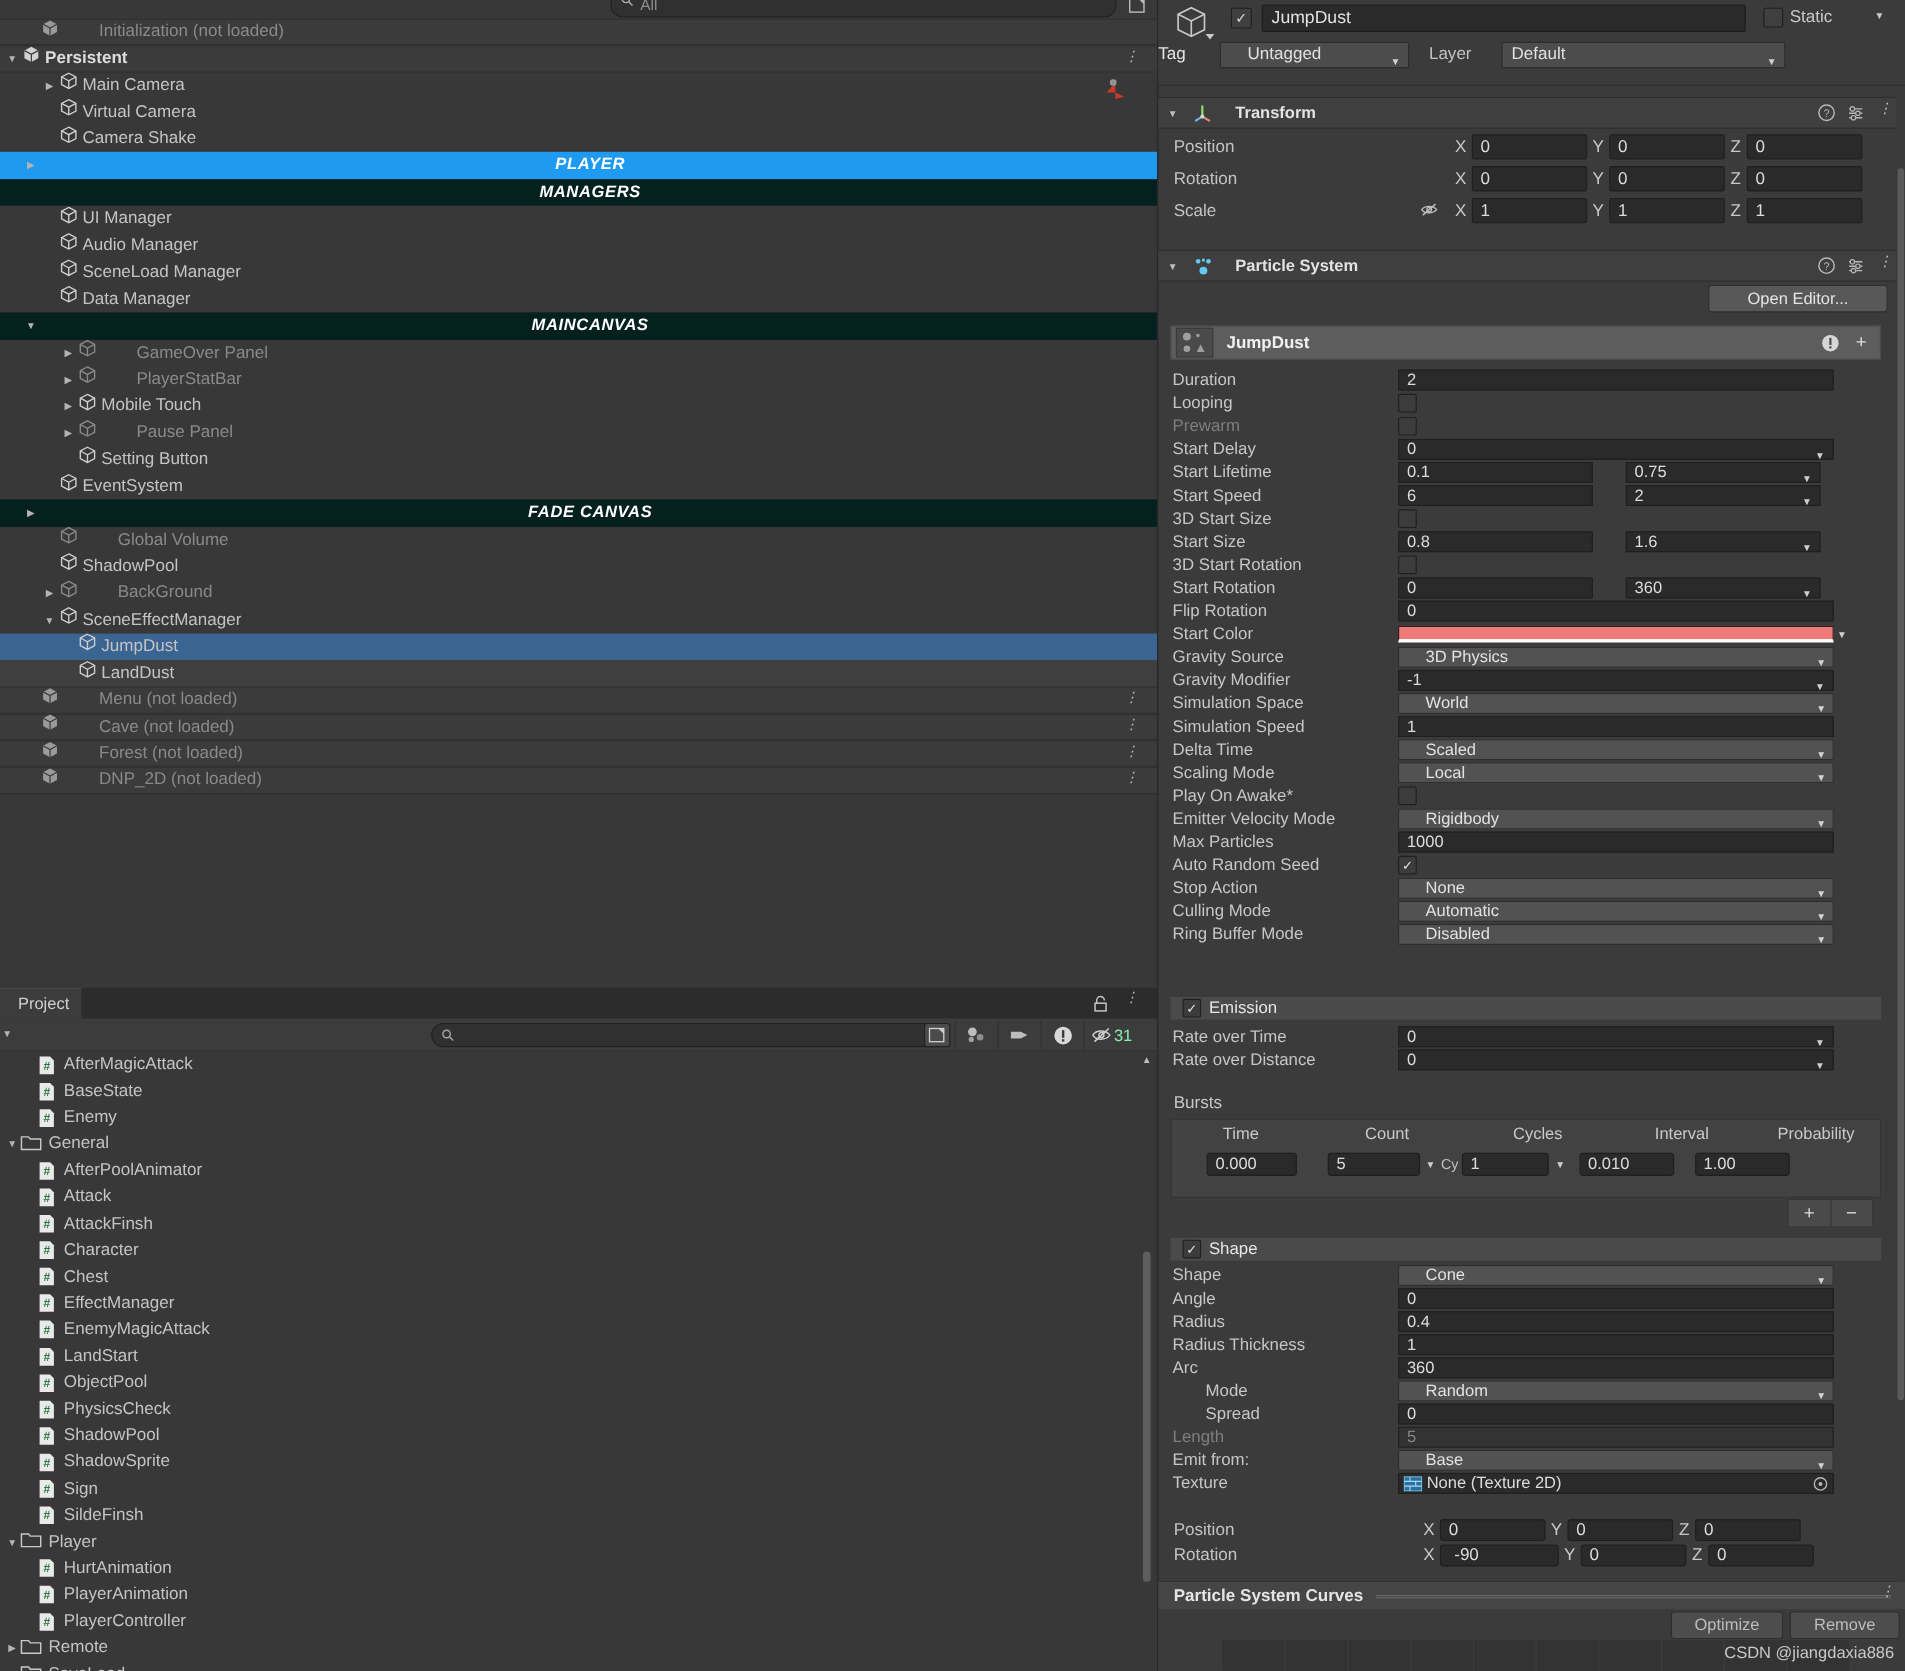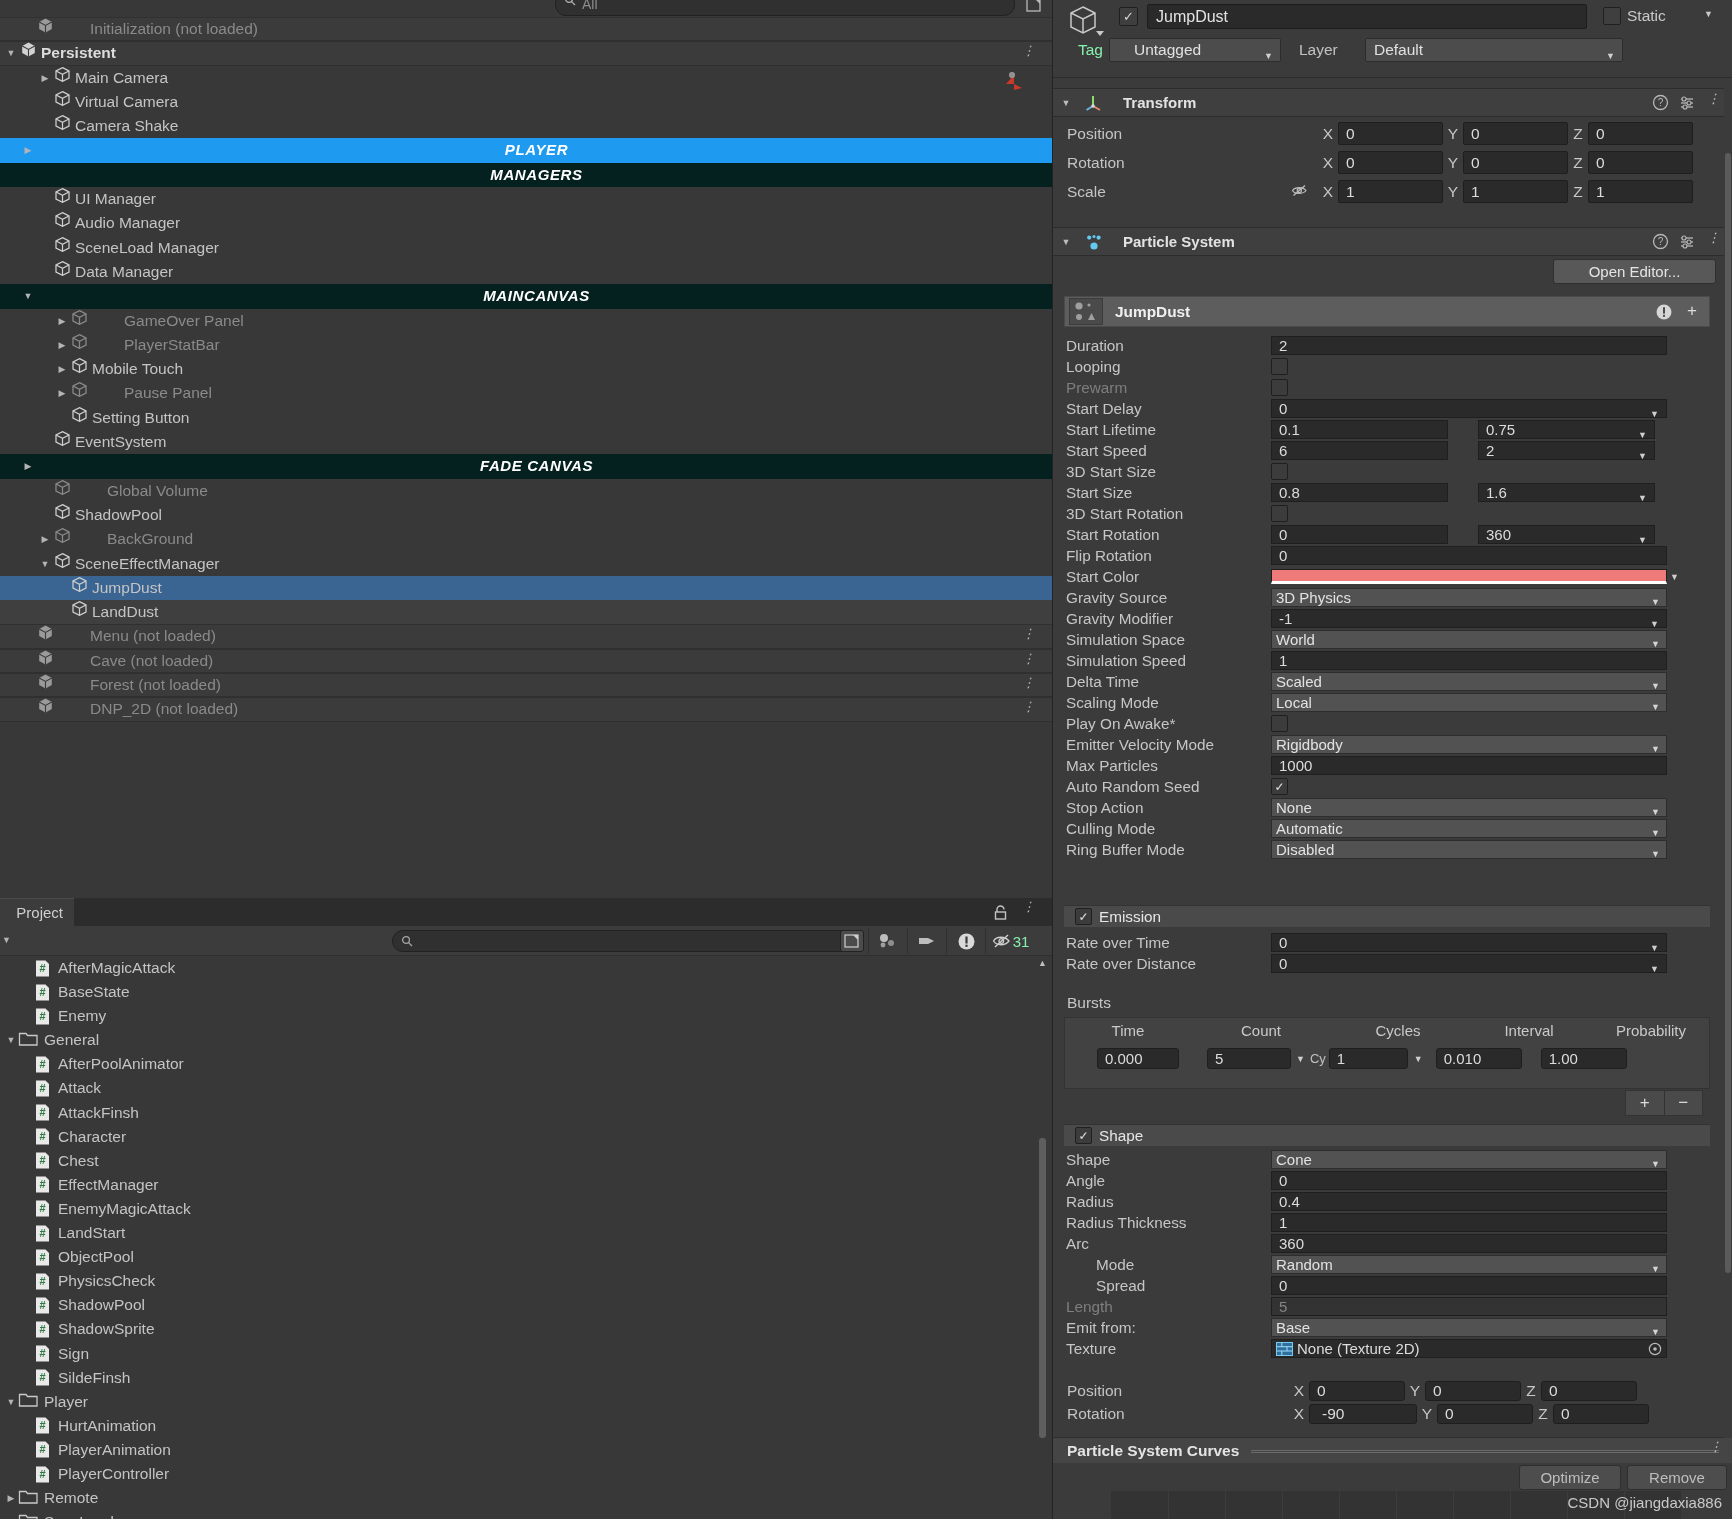--- a/index.html
+++ b/index.html
@@ -70,21 +70,21 @@
 
   
   #insp{position:absolute;left:1052px;top:0;width:680px;height:1519px;background:#3b3b3b;border-left:1px solid #242424;}
   #insp-head{position:absolute;left:0;top:0;width:680px;height:78px;background:#3b3b3b;border-bottom:1px solid #2c2c2c;}
   #go-cube{position:absolute;left:14px;top:3px;}
   #go-enabled{position:absolute;left:66px;top:7px;width:19px;height:19px;background:#3f3f3f;border:1px solid #1f1f1f;border-radius:2px;display:flex;align-items:center;justify-content:center;color:#d6d6d6;font-size:13px;}
   #go-name{position:absolute;left:94px;top:4px;width:440px;height:25px;background:#2a2a2a;border:1px solid #1c1c1c;border-radius:2px;color:#e3e3e3;font-size:16px;padding-left:8px;line-height:23px;}
   #go-staticchk{position:absolute;left:550px;top:7px;width:18px;height:18px;background:#3f3f3f;border:1px solid #1f1f1f;border-radius:2px;}
   #go-staticlbl{position:absolute;left:574px;top:5px;line-height:22px;color:#c9c9c9;}
   #go-statictri{position:absolute;left:651px;top:9px;font-size:9px;color:#c9c9c9;}
-  #taglbl{position:absolute;left:0;top:38px;width:50px;text-align:right;line-height:24px;color:#86efac;}
+  #taglbl{position:absolute;left:0;top:38px;width:50px;text-align:left;line-height:24px;color:#e5e5e5;}
   #tagdd{position:absolute;left:56px;top:38px;width:172px;height:24px;background:#4c4c4c;border:1px solid #2d2d2d;border-radius:2px;line-height:22px;padding-left:24px;color:#e0e0e0;}
   #tagdd .tri2{position:absolute;right:7px;top:6px;font-size:9px;color:#d0d0d0;}
   #layerlbl{position:absolute;left:246px;top:38px;line-height:24px;color:#c2c2c2;}
   #layerdd{position:absolute;left:312px;top:38px;width:258px;height:24px;background:#4c4c4c;border:1px solid #2d2d2d;border-radius:2px;line-height:22px;padding-left:8px;color:#e0e0e0;}
   #layerdd .tri2{position:absolute;right:7px;top:6px;font-size:9px;color:#d0d0d0;}
 
   .comp-header{position:relative;height:29px;background:#3f3f3f;border-top:1px solid #2d2d2d;border-bottom:1px solid #2d2d2d;display:flex;align-items:center;}
   .comp-header .ctri{width:26px;text-align:center;font-size:9px;color:#bbb;}
   .comp-header .cico{width:30px;display:flex;align-items:center;justify-content:center;}
   .comp-header .ctitle{font-weight:bold;color:#e2e2e2;font-size:15px;padding-left:14px;}
@@ -97,21 +97,21 @@
   .vec-row .vlabel{width:265px;padding-left:14px;color:#c4c4c4;}
   .axis{width:20px;text-align:center;color:#c8c8c8;}
   .numf{height:23px;background:#2a2a2a;border:1px solid #1e1e1e;border-radius:2px;color:#dcdcdc;padding-left:7px;line-height:21px;}
 
   .prop-row{position:relative;height:21px;display:flex;align-items:center;}
   .prop-row .plabel{width:218px;padding-left:13px;color:#c6c6c6;font-size:15.3px;}
   .prop-row .plabel.indent{padding-left:43px;}
   .prop-row .plabel.disabled{color:#7e7e7e;}
   .field{height:19px;background:#2a2a2a;border:1px solid #1f1f1f;color:#dcdcdc;padding-left:7px;line-height:17px;font-size:15px;}
   .field.dis{color:#858585;background:#333;}
-  .popup{height:19px;background:#525252;border:1px solid #2d2d2d;color:#e2e2e2;padding-left:4px;line-height:17px;position:relative;font-size:15px;}
+  .popup{height:19px;background:#525252;border:1px solid #2d2d2d;color:#e2e2e2;padding-left:24px;line-height:17px;position:relative;font-size:15px;}
   .popup .tri2{position:absolute;right:6px;top:5px;font-size:9px;color:#d4d4d4;}
   .chk{width:17px;height:17px;background:#3c3c3c;border:1px solid #1f1f1f;border-radius:2px;display:flex;align-items:center;justify-content:center;color:#e0e0e0;font-size:12px;}
   .curvetri{position:absolute;right:7px;top:6px;font-size:9px;color:#cfcfcf;}
 
   .module-header{position:relative;height:22px;background:#4a4a4a;border-top:1px solid #333;display:flex;align-items:center;padding-left:11px;}
   .module-header .chk{margin-right:7px;}
   .module-header .mtitle{color:#e6e6e6;font-size:15.3px;}
 
   #ps-sub{position:absolute;left:11px;top:0;width:646px;height:31px;background:#5d5d5d;border:1px solid #4a4a4a;display:flex;align-items:center;}
   #ps-sub .thumbico{width:34px;height:27px;margin-left:4px;background:#4a4a4a;border:1px solid #3b3b3b;position:relative;}

